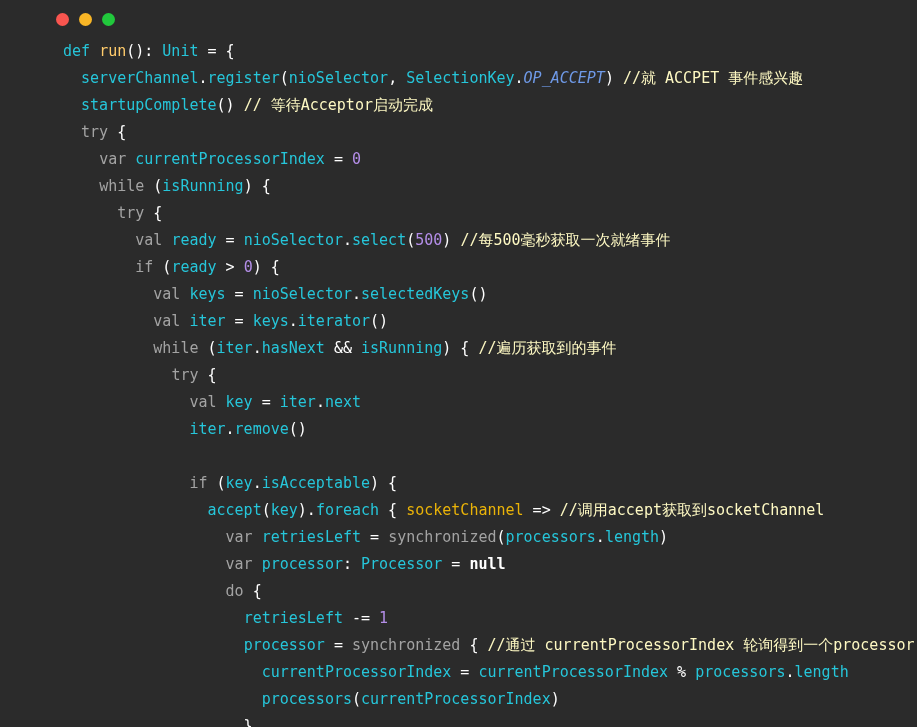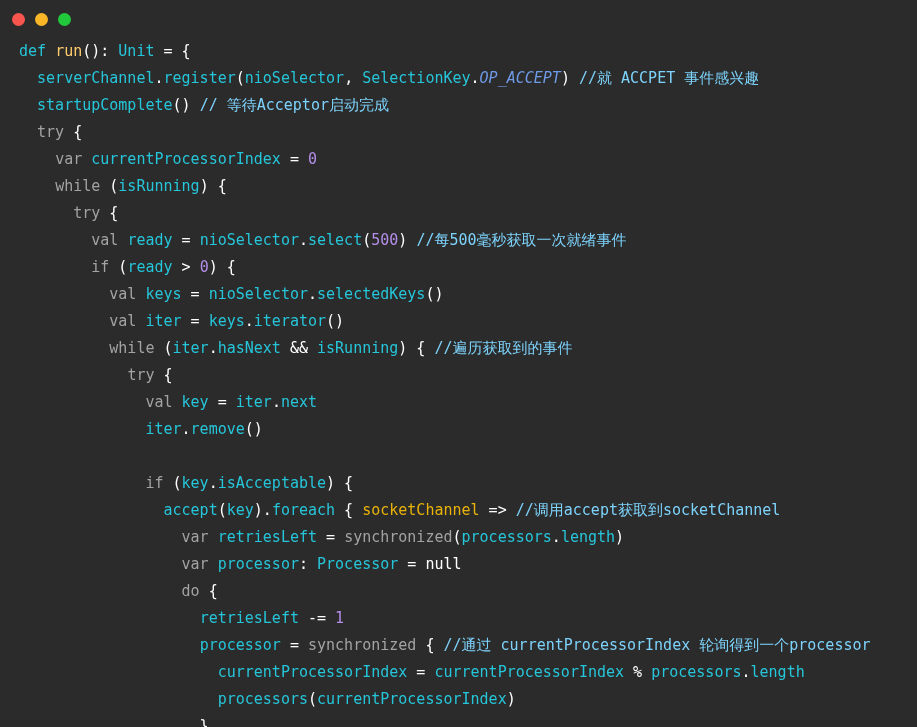--- a/index.html
+++ b/index.html
@@ -8,20 +8,21 @@
     padding: 0;
     background: #2b2b2b;
   }
   #window {
     position: relative;
     width: 917px;
     height: 727px;
     background: #2b2b2b;
     overflow: hidden;
     box-sizing: border-box;
+    padding-left: 44px;
   }
   #titlebar {
     height: 38px;
     display: flex;
     align-items: center;
     padding-left: 12px;
     box-sizing: border-box;
   }
   .dot {
     width: 13px;
@@ -38,25 +39,25 @@
     padding-left: 19px;
     color: #ffffff;
     letter-spacing: 0px;
   }
   .ln { display: block; height: 27px; }
   
   .kw   { color: #a3a3a3; }            
   .id   { color: #26c6da; }            
   .fn   { color: #ffcb6b; }            
   .num  { color: #b48ee8; }            
-  .cmt  { color: #7dd3fc; }            
+  .cmt  { color: #fef9c3; }            
   .par  { color: #eab308; }            
   .cst  { color: #6f9ae8; font-style: italic; }            
   .pun  { color: #ffffff; }            
-  .bold { font-weight: normal; }
+  .bold { font-weight: bold; }
 </style>
 </head>
 <body>
 
 <div id="window">
 
   <div id="titlebar">
     <span class="dot" style="background:#f9554f"></span>
     <span class="dot" style="background:#f9b626"></span>
     <span class="dot" style="background:#21c83c"></span>

